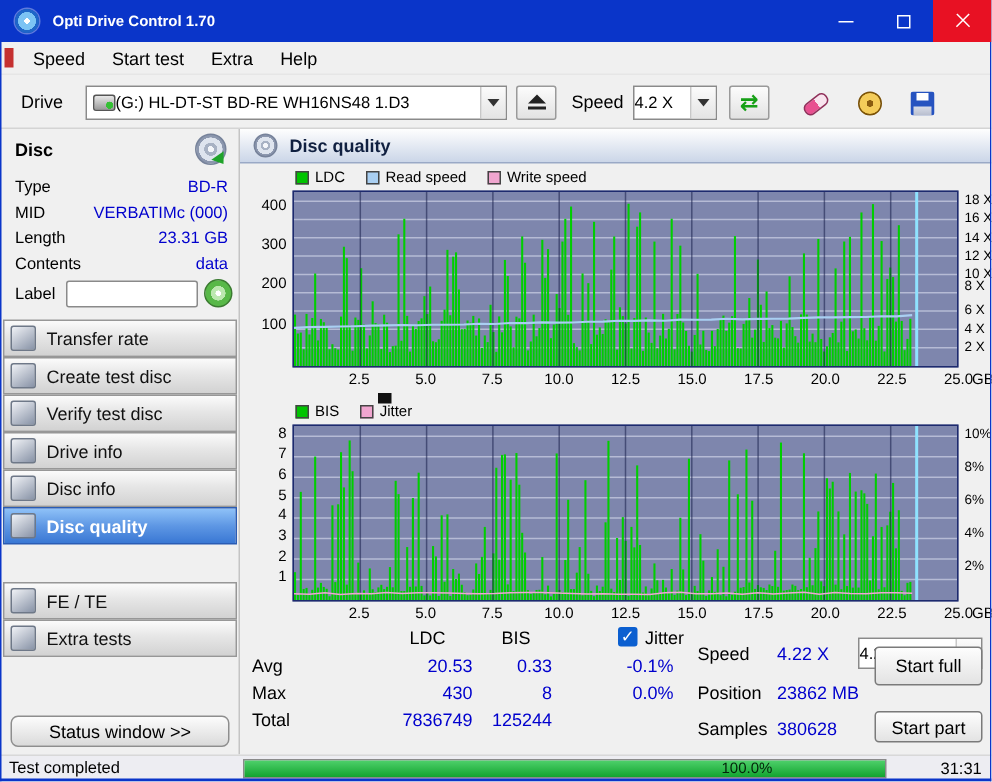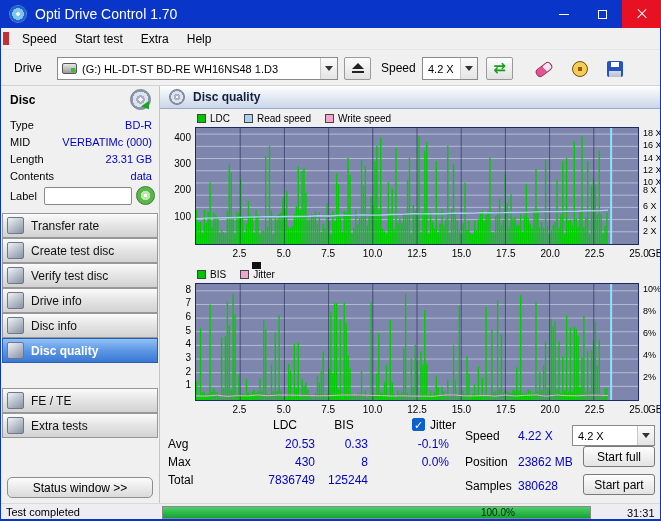--- a/index.html
+++ b/index.html
@@ -4,21 +4,21 @@
 <style>
   *{margin:0;padding:0;box-sizing:border-box;}
   html,body{width:661px;height:521px;}
   body{position:relative;font-family:"Liberation Sans",sans-serif;font-size:12px;background:#F0F0F0;overflow:hidden;color:#000;}
 
   
   #titlebar{position:absolute;left:0;top:0;width:661px;height:28px;background:#0A35C9;display:flex;align-items:center;}
   #app-icon{width:16px;height:16px;margin:0 9px 0 10px;border-radius:50%;
     background:radial-gradient(circle,#ffffff 0 16%,#7cc4f4 17% 52%,#1e66c8 53% 100%);
     box-shadow:0 0 0 1px rgba(255,255,255,.35);}
-  #window-title{color:#fff;font-size:14px;}
+  #window-title{color:#fff;font-size:10px;font-weight:bold;}
   #win-controls{margin-left:auto;display:flex;height:100%;}
   .win-btn{width:39px;height:100%;display:flex;align-items:center;justify-content:center;}
   .glyph-min{width:10px;height:1px;background:#fff;}
   .glyph-max{width:9px;height:9px;border:1px solid #fff;}
   #close-btn{background:#E81123;}
   .glyph-close{position:relative;width:10px;height:10px;}
   .glyph-close::before,.glyph-close::after{content:"";position:absolute;left:-1px;top:4px;width:12px;height:1.4px;background:#fff;}
   .glyph-close::before{transform:rotate(45deg);}
   .glyph-close::after{transform:rotate(-45deg);}
 
@@ -28,21 +28,21 @@
   .menu-item{padding:3px 9px;font-size:12px;}
 
   
   #toolbar{position:absolute;left:0;top:49px;width:661px;height:37px;background:#F0F0F0;border-top:1px solid #E6E6E6;border-bottom:1px solid #D4D4D4;}
   .tb-label{position:absolute;top:11px;font-size:12px;}
   #drive-label{left:14px;}
   #speed-label{left:381px;}
   .combo{position:absolute;background:#fff;border:1px solid #8A8A8A;display:flex;align-items:center;font-size:11px;}
   #drive-combo{left:57px;top:7px;width:281px;height:23px;}
   #speed-combo{left:422px;top:7px;width:56px;height:23px;}
-  .combo-text{padding-left:5px;white-space:nowrap;overflow:hidden;}
+  .combo-text{white-space:nowrap;overflow:hidden;}
   .combo-arrow{margin-left:auto;width:17px;align-self:stretch;display:flex;align-items:center;justify-content:center;border-left:1px solid #C8C8C8;background:linear-gradient(#FBFBFB,#E4E4E4);}
   .arrow-down{width:0;height:0;border-left:4px solid transparent;border-right:4px solid transparent;border-top:5px solid #333;}
   .drive-mini-icon{width:15px;height:11px;margin-left:4px;border:1px solid #555;border-radius:2px;
     background:radial-gradient(circle at 78% 68%, #35C035 0 20%, transparent 21%),linear-gradient(#E8E8E8,#9A9A9A);}
   .tb-btn{position:absolute;top:7px;width:27px;height:23px;background:linear-gradient(#FCFCFC,#E2E2E2);border:1px solid #9A9A9A;border-radius:2px;display:flex;flex-direction:column;align-items:center;justify-content:center;}
   #eject-btn{left:344px;}
   .eject-icon{position:relative;width:12px;height:11px;}
   .eject-icon::before{content:"";position:absolute;left:0;top:0;border-left:6px solid transparent;border-right:6px solid transparent;border-bottom:6px solid #222;}
   .eject-icon::after{content:"";position:absolute;left:0;top:8px;width:12px;height:2px;background:#222;}
   #refresh-btn{left:486px;}
@@ -103,21 +103,21 @@
   .stat-value{position:absolute;font-size:12px;color:#0000CD;}
   .col-right{text-align:right;}
   .stat-col-header{position:absolute;font-size:12px;text-align:center;}
   #ldc-col-header{left:95px;width:60px;top:332px;}
   #bis-col-header{left:160px;width:48px;top:332px;}
   #chk-jitter{position:absolute;left:252px;top:332px;width:13px;height:13px;background:#0B5FD0;border:1px solid #0B5FD0;border-radius:2px;color:#fff;font-size:11px;line-height:12px;text-align:center;}
   #chk-jitter::after{content:"✓";}
   #lbl-jitter{position:absolute;left:270px;top:332px;font-size:12px;}
   .push-btn{position:absolute;border:1px solid #7A7A7A;border-radius:3px;background:linear-gradient(#FDFDFD,#E3E3E3);font-size:12px;display:flex;align-items:center;justify-content:center;}
   #speed-combo2{left:412px;top:339px;width:83px;height:21px;}
-  #start-full-btn{left:423px;top:360px;width:72px;height:21px;}
+  #start-full-btn{left:423px;top:345px;width:72px;height:26px;}
   #start-part-btn{left:423px;top:388px;width:72px;height:21px;}
 
   
   #statusbar{position:absolute;left:0;top:503px;width:661px;height:18px;background:#EDEDF2;border-top:1px solid #D8D8D8;}
   #status-text{position:absolute;left:6px;top:2px;font-size:11px;}
   #progress-track{position:absolute;left:162px;top:2px;width:429px;height:13px;border:1px solid #8A8A8A;background:#DDD;}
   #progress-fill{height:100%;background:linear-gradient(#4ED06A,#12A430);}
   #progress-label{position:absolute;left:318px;top:0;font-size:10px;color:#04220A;}
   #status-time{position:absolute;left:627px;top:3px;font-size:11px;}
   .blue-edge{position:absolute;background:#0A35C9;}

